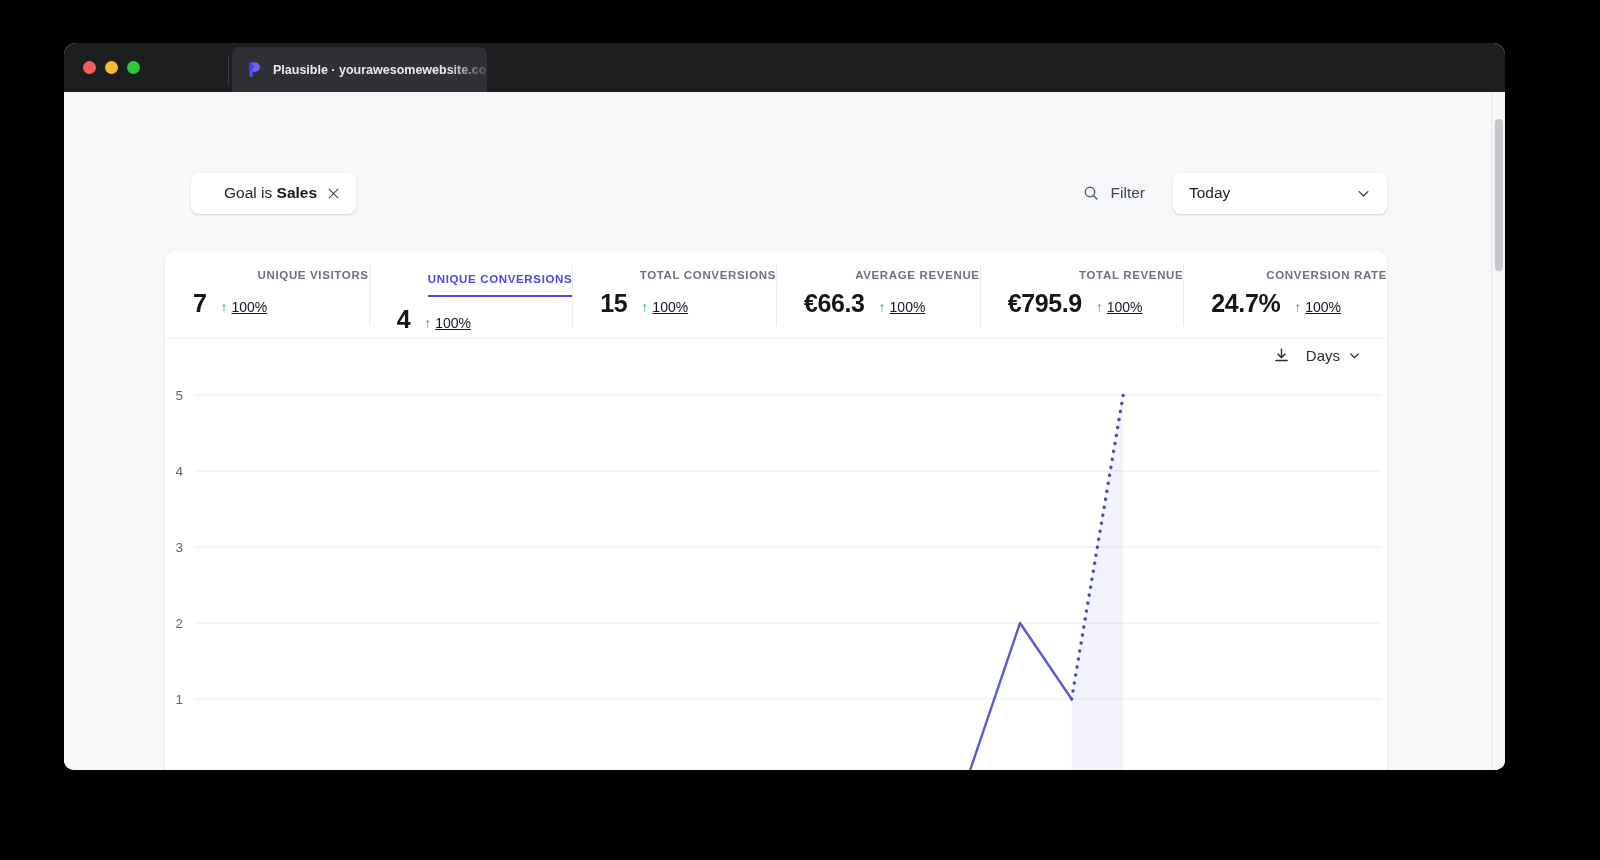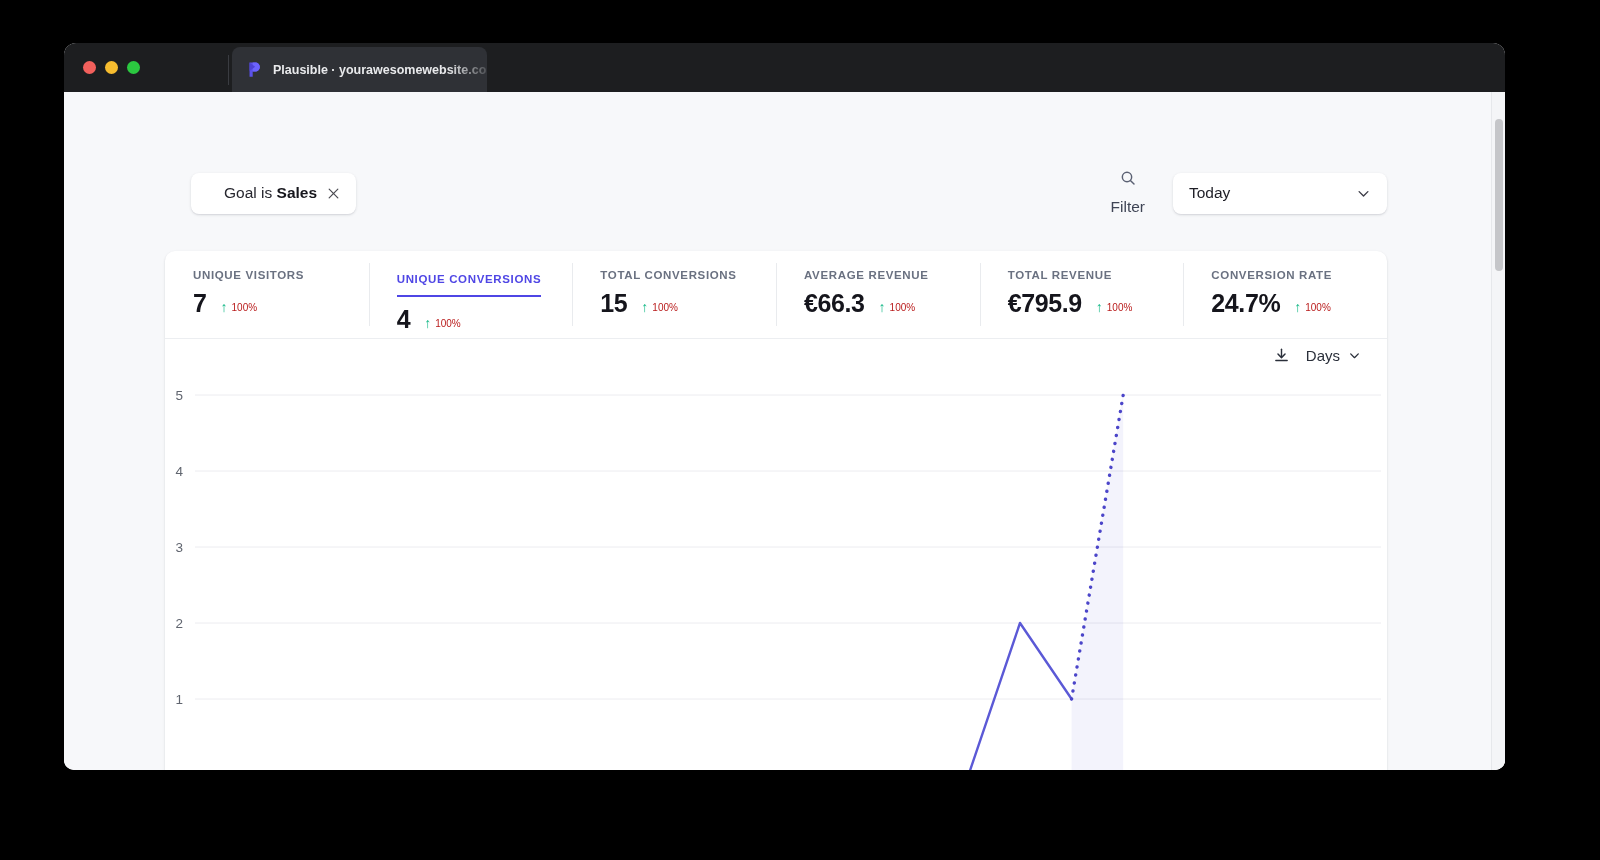--- a/index.html
+++ b/index.html
@@ -88,21 +88,21 @@
     display: flex; align-items: center;
     padding: 0 16px;
     box-shadow: 0 1px 3px rgba(20,25,40,0.12), 0 1px 1px rgba(20,25,40,0.05);
     gap: 10px;
   }
   #goal-text { font-size: 15.5px; color: #26262e; white-space: nowrap; margin-left: 17px; }
   #goal-text b { font-weight: bold; color: #16161c; }
   #goal-close { width: 13px; height: 13px; opacity: .85; }
 
   #site-right { margin-left: auto; display: flex; align-items: center; }
-  #filter-btn { display: flex; align-items: center; gap: 12px; color: #4b5162; flex-direction: column; }
+  #filter-btn { display: flex; align-items: center; gap: 12px; color: #4b5162; }
   #filter-icon { width: 16px; height: 16px; }
   #filter-label { font-size: 15.5px; color: #3f4555; }
   #date-picker {
     margin-left: 28px;
     width: 214px; height: 41px;
     background: #ffffff; border-radius: 8px;
     display: flex; align-items: center; justify-content: space-between;
     padding: 0 16px;
     box-shadow: 0 1px 3px rgba(20,25,40,0.12), 0 1px 1px rgba(20,25,40,0.05);
   }
@@ -118,41 +118,42 @@
     box-shadow: 0 1px 3px rgba(20,25,40,0.10), 0 1px 2px rgba(20,25,40,0.06);
     overflow: hidden;
   }
 
   
   #metrics { display: flex; height: 88px; border-bottom: 1px solid #eceef1; }
   .metric {
     flex: 1 1 0;
     padding: 18px 0 0 28px;
     position: relative;
+    text-align: right;
   }
   .metric + .metric::before {
     content: ""; position: absolute; left: 0; top: 12px; bottom: 12px;
     width: 1px; background: #e9ebee;
   }
   .metric-label {
     font-size: 11.5px; font-weight: bold; letter-spacing: 0.65px;
     color: #6a7181; text-transform: uppercase; white-space: nowrap;
   }
   .metric.active .metric-label {
     color: #4f46e5;
     border-bottom: 2px solid #4f46e5;
     display: inline-block; padding-bottom: 10px;
   }
   .metric-row { display: flex; align-items: baseline; margin-top: 8px; }
   .metric-value {
     font-size: 25px; font-weight: bold; color: #15151c; letter-spacing: -0.4px;
   }
   .metric-change { margin-left: 14px; display: flex; align-items: center; gap: 4px; }
   .arrow-up { color: #12b886; font-size: 14px; line-height: 1; }
-  .change-text { font-size: 10px; color: #b91c1c; }
+  .change-text { font-size: 14px; color: #0f172a; text-decoration: underline; }
 
   
   #chart-toolbar {
     position: absolute; right: 26px; top: 96px;
     display: flex; align-items: center; gap: 16px;
   }
   #download-icon { width: 17px; height: 17px; }
   #interval-btn { display: flex; align-items: center; gap: 8px; }
   #interval-label { font-size: 15px; color: #2a2f3a; }
   #interval-chevron { width: 13px; height: 13px; }

